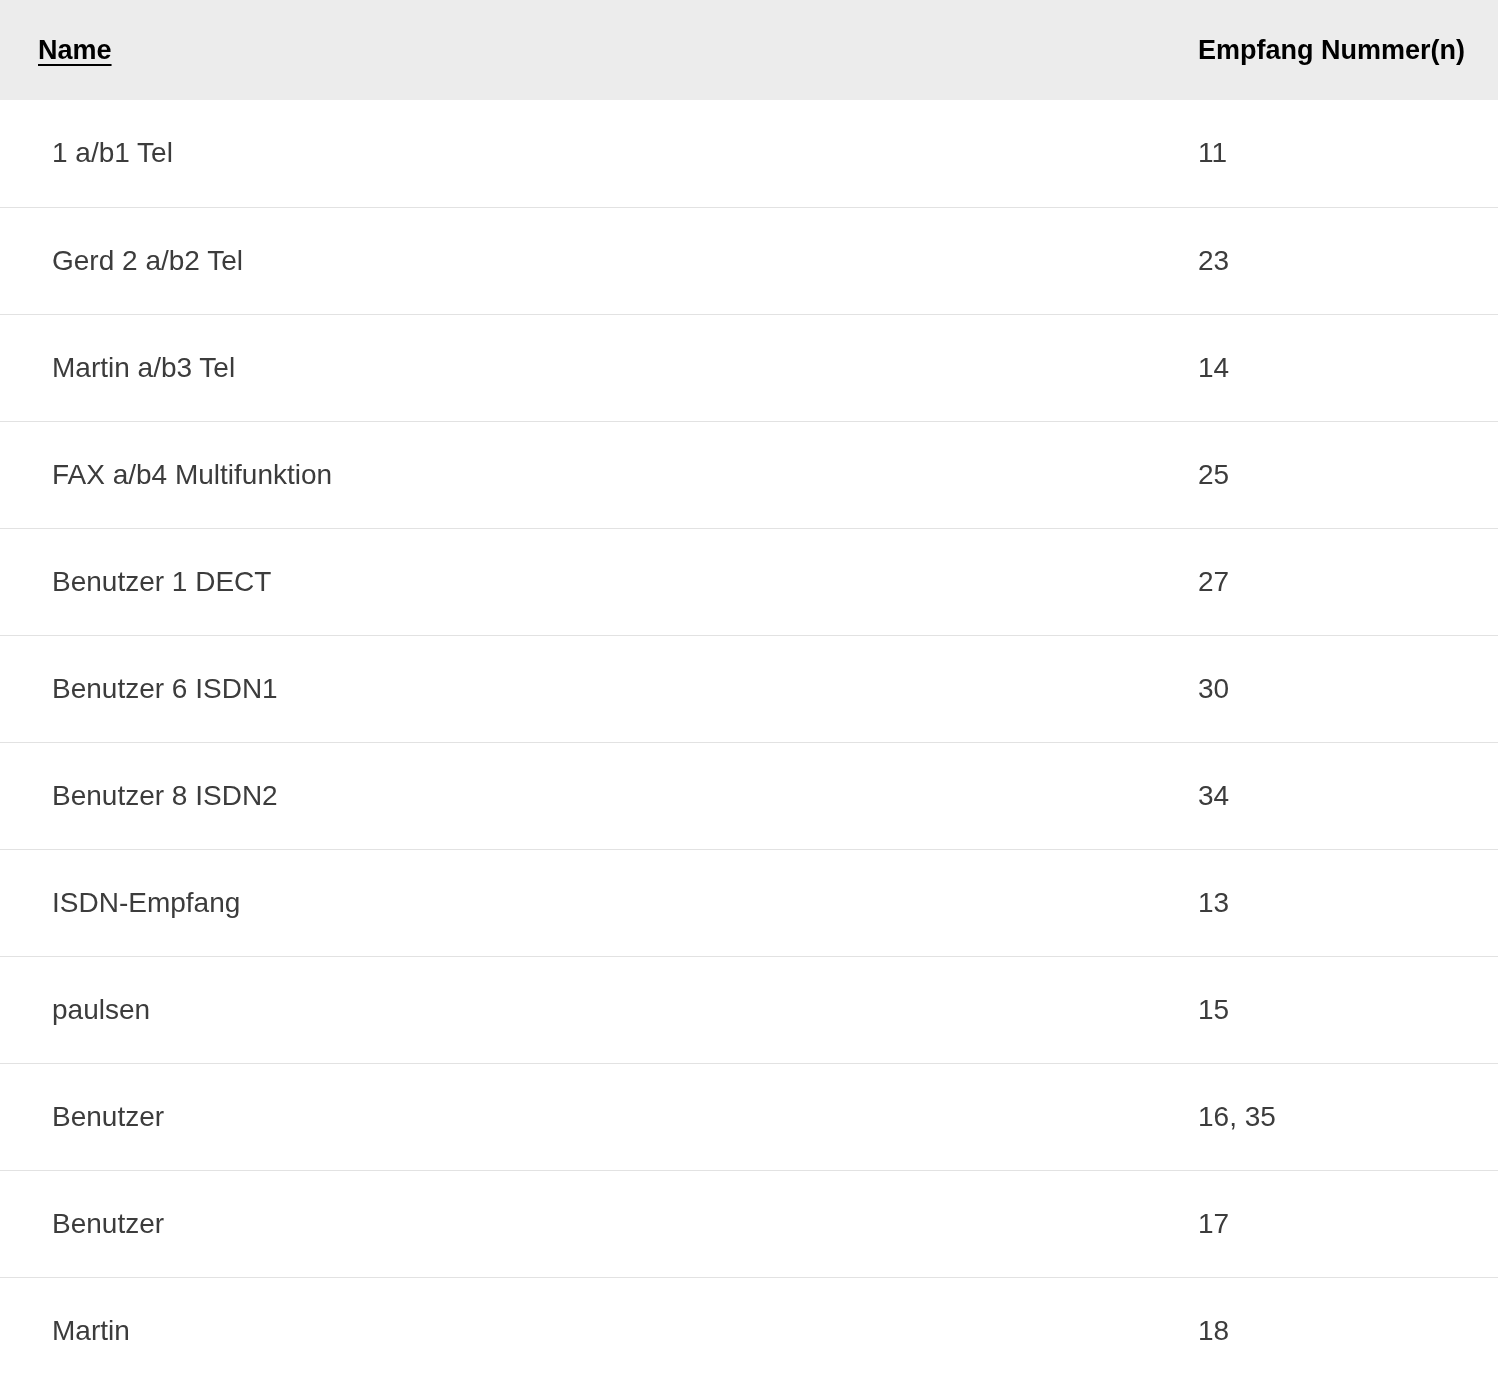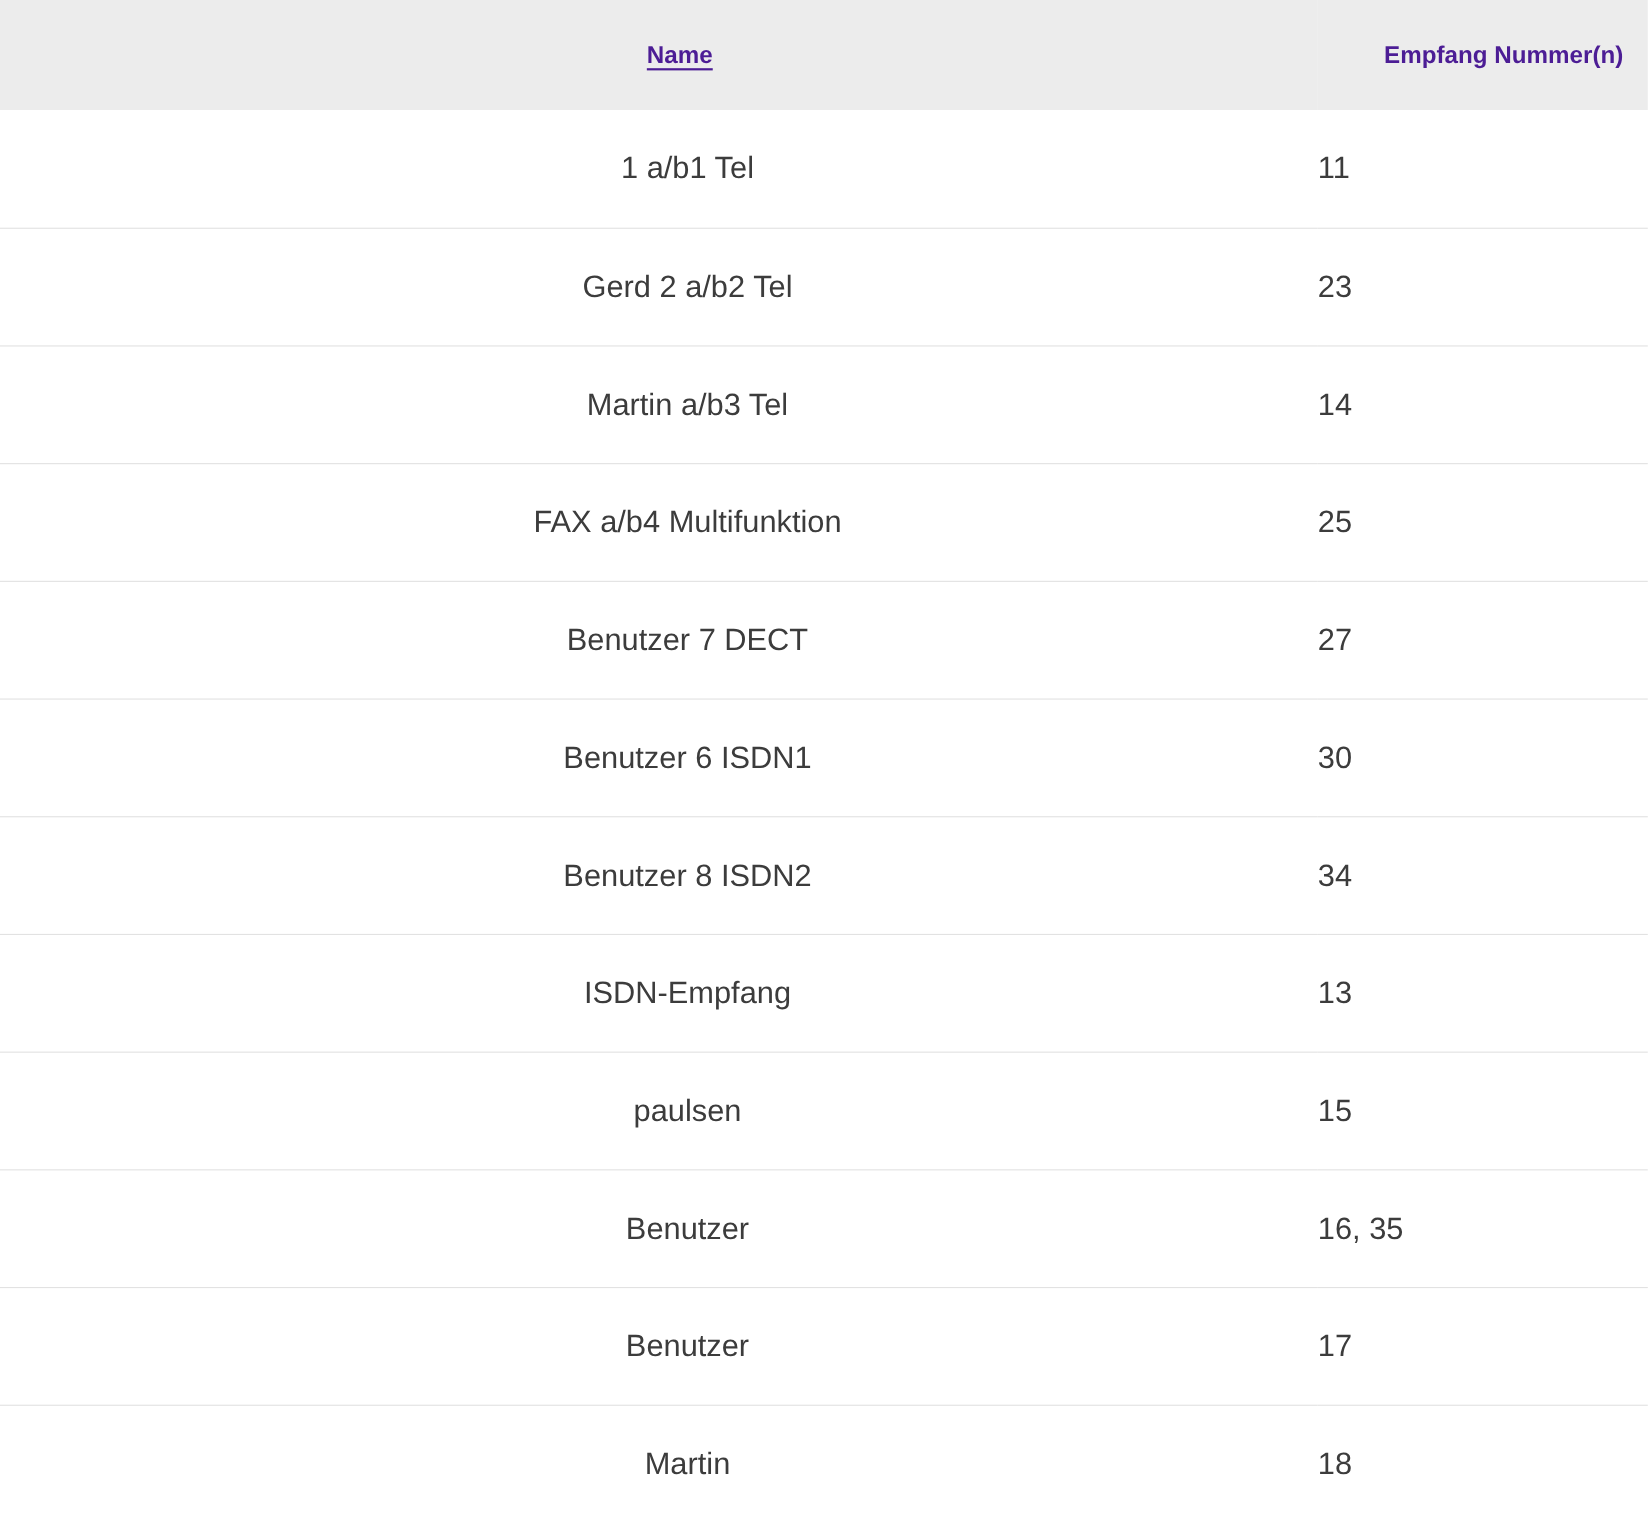--- a/index.html
+++ b/index.html
@@ -20,24 +20,24 @@
     border-collapse: collapse;
     table-layout: fixed;
   }
 
   .thead-row {
     background: #ececec;
     height: 100px;
   }
 
   .th {
-    text-align: center;
-    font-size: 22px;
+    text-align: left;
+    font-size: 27px;
     font-weight: bold;
-    color: #4c1d95;
+    color: #000000;
     padding: 0 0 0 38px;
     vertical-align: middle;
     border: none;
   }
 
   .th-name {
     width: 1160px;
   }
 
   .th-name .th-label {
@@ -64,21 +64,20 @@
   .cell {
     font-size: 28px;
     font-weight: normal;
     color: #3c3c3c;
     vertical-align: middle;
     padding: 0;
   }
 
   .cell-name {
     padding-left: 52px;
-    text-align: center;
   }
 
   .cell-number {
     padding-left: 0;
   }
 
   .header-cell-inner {
     display: inline-block;
   }
 </style>
@@ -107,21 +106,21 @@
     </tr>
     <tr class="row">
       <td class="cell cell-name">Martin a/b3 Tel</td>
       <td class="cell cell-number">14</td>
     </tr>
     <tr class="row">
       <td class="cell cell-name">FAX a/b4 Multifunktion</td>
       <td class="cell cell-number">25</td>
     </tr>
     <tr class="row">
-      <td class="cell cell-name">Benutzer 7 DECT</td>
+      <td class="cell cell-name">Benutzer 1 DECT</td>
       <td class="cell cell-number">27</td>
     </tr>
     <tr class="row">
       <td class="cell cell-name">Benutzer 6 ISDN1</td>
       <td class="cell cell-number">30</td>
     </tr>
     <tr class="row">
       <td class="cell cell-name">Benutzer 8 ISDN2</td>
       <td class="cell cell-number">34</td>
     </tr>

